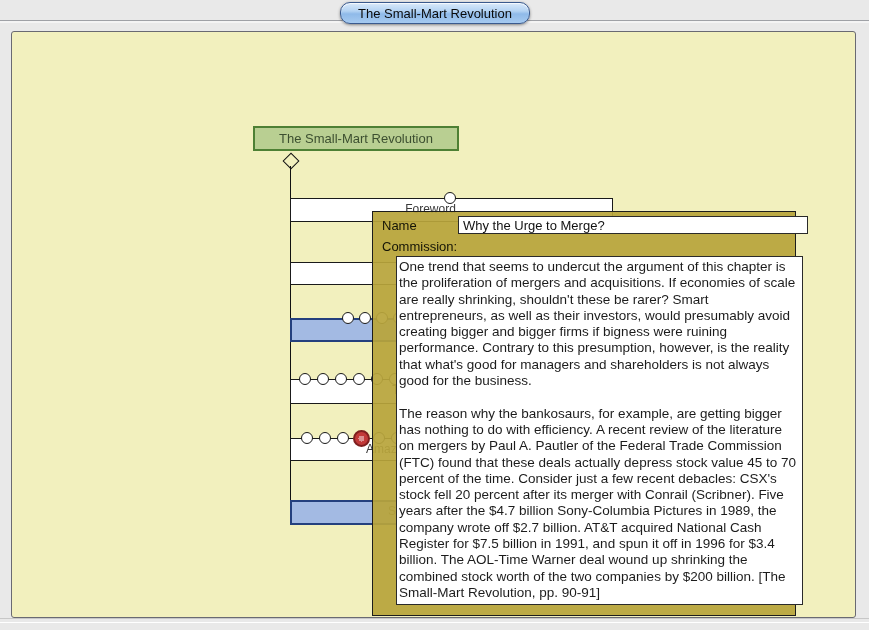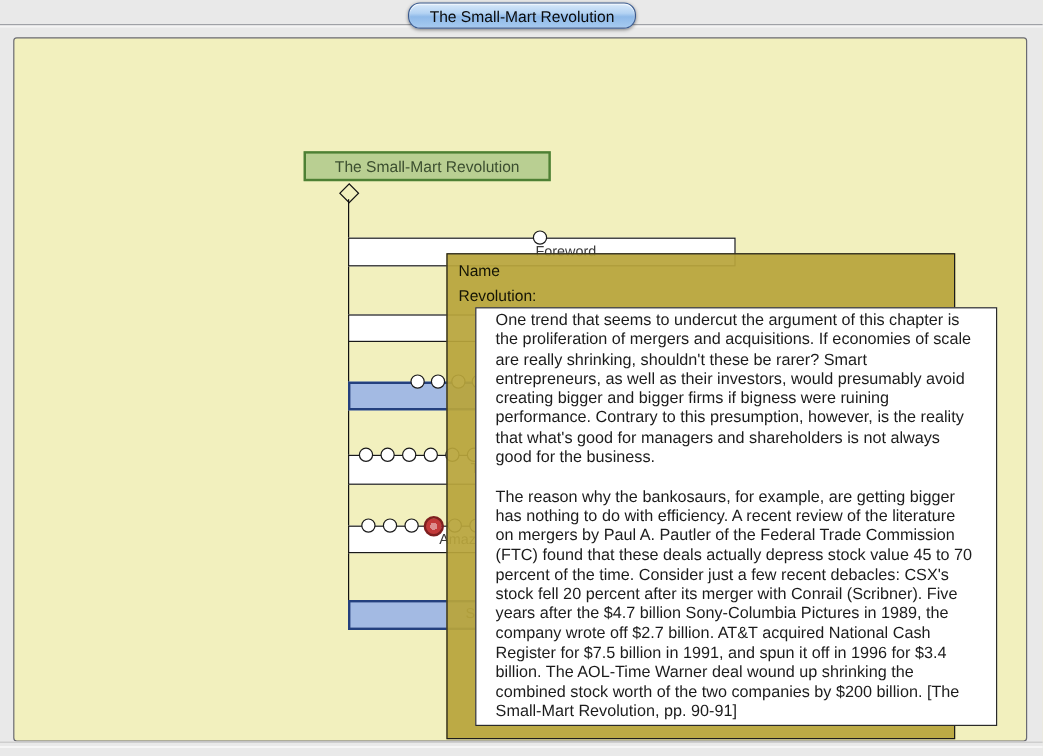--- a/index.html
+++ b/index.html
@@ -66,21 +66,21 @@
   .desc-label{left:9px;top:27px;}
   .name-input{
     position:absolute;left:85px;top:4px;width:340px;height:16px;
     background:#ffffff;border:1px solid #2a2a2a;border-radius:0;
     font-family:"Liberation Sans",sans-serif;font-size:13px;color:#111;
     padding:0 4px;margin:0;
   }
   .popup-textarea{
     position:absolute;left:23px;top:44px;width:401px;height:343px;
     background:#ffffff;border:1px solid #2a2a2a;
-    padding:2px 16px;font-size:13.5px;line-height:16.3px;color:#1c1c1c;
+    padding:2px 2px;font-size:13.5px;line-height:16.3px;color:#1c1c1c;
     white-space:pre-wrap;overflow:hidden;
   }
 </style>
 </head>
 <body>
 
 <div class="titlebar">
   <div class="titlebar-groove"></div>
 </div>
 <div class="title-tab">
@@ -91,21 +91,21 @@
 
 <div class="map-layer">
   <div class="root-node">
     <span>The Small-Mart Revolution</span>
   </div>
   <div class="collapse-diamond"></div>
   <div class="spine"></div>
   <div id="rows-container">
       <div class="chapter-row row-white" style="top: 198px; height: 24px;"></div>
       <div class="child-dot" style="left: 444px; top: 192px;"></div>
-      <div class="row-label" style="top: 202px; left: 290px; width: 281px; text-align: center; padding-left: 41px;">Foreword</div>
+      <div class="row-label" style="top: 202px; left: 290px; width: 281px; text-align: center;">Foreword</div>
       <div class="chapter-row row-white" style="top: 262px; height: 23px;"></div>
       <div class="chapter-row row-blue" style="top: 318px; height: 24px;"></div>
       <div class="child-dot" style="left: 342px; top: 312px;"></div>
       <div class="child-dot" style="left: 359px; top: 312px;"></div>
       <div class="child-dot" style="left: 376px; top: 312px;"></div>
       <div class="child-dot" style="left: 393px; top: 312px;"></div>
       <div class="chapter-row row-white" style="top: 379px; height: 25px;"></div>
       <div class="child-dot" style="left: 299px; top: 373px;"></div>
       <div class="child-dot" style="left: 317px; top: 373px;"></div>
       <div class="child-dot" style="left: 335px; top: 373px;"></div>
@@ -121,17 +121,18 @@
       <div class="child-dot" style="left: 373px; top: 432px;"></div>
       <div class="child-dot" style="left: 391px; top: 432px;"></div>
       <div class="row-label" style="top: 442px; left: 366px;">Amaz</div>
       <div class="chapter-row row-blue" style="top: 500px; height: 25px;"></div>
       <div class="row-label" style="top: 504px; left: 388px;">Sm</div>
     </div>
 </div>
 
 <div class="popup">
   <span class="popup-label name-label">Name</span>
-  <span class="popup-label desc-label">Revolution:</span>
+  <input class="name-input" type="text" value="Why the Urge to Merge?" style="">
+  <span class="popup-label desc-label">Commission:</span>
   <div class="popup-textarea">One trend that seems to undercut the argument of this chapter is the proliferation of mergers and acquisitions. If economies of scale are really shrinking, shouldn't these be rarer? Smart entrepreneurs, as well as their investors, would presumably avoid creating bigger and bigger firms if bigness were ruining performance. Contrary to this presumption, however, is the reality that what's good for managers and shareholders is not always good for the business.
 
 The reason why the bankosaurs, for example, are getting bigger has nothing to do with efficiency. A recent review of the literature on mergers by Paul A. Pautler of the Federal Trade Commission (FTC) found that these deals actually depress stock value 45 to 70 percent of the time. Consider just a few recent debacles: CSX's stock fell 20 percent after its merger with Conrail (Scribner). Five years after the $4.7 billion Sony-Columbia Pictures in 1989, the company wrote off $2.7 billion. AT&amp;T acquired National Cash Register for $7.5 billion in 1991, and spun it off in 1996 for $3.4 billion. The AOL-Time Warner deal wound up shrinking the combined stock worth of the two companies by $200 billion. [The Small-Mart Revolution, pp. 90-91]</div>
 </div>
 
 </body></html>

